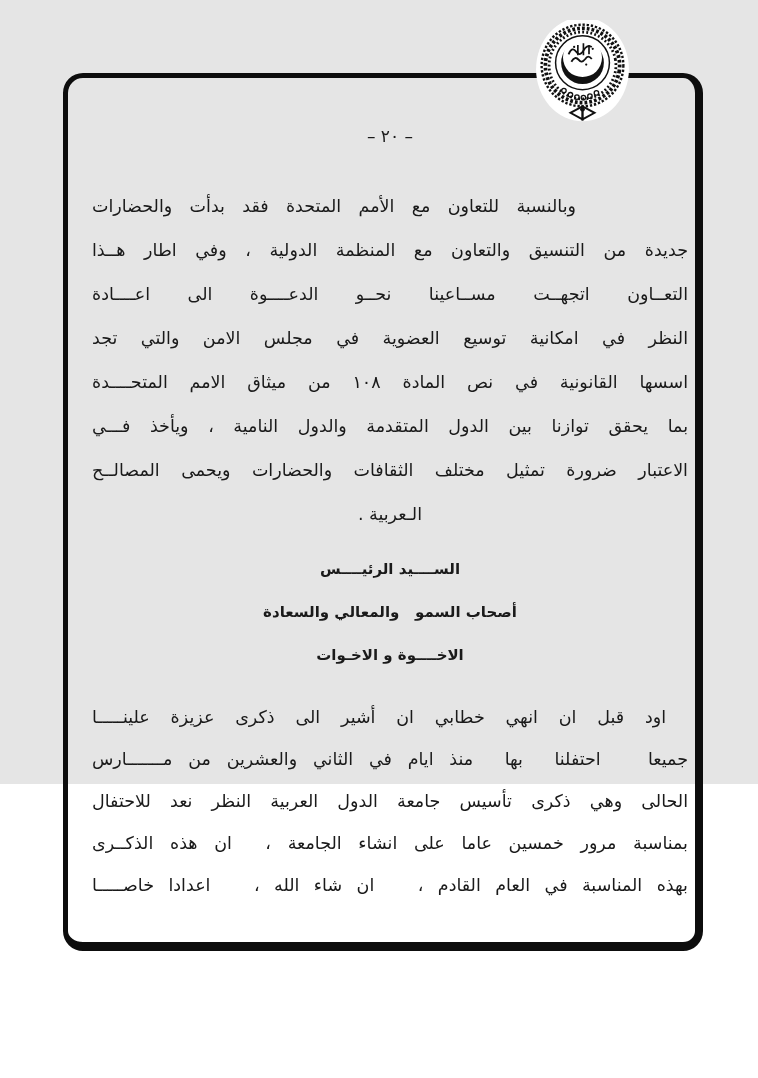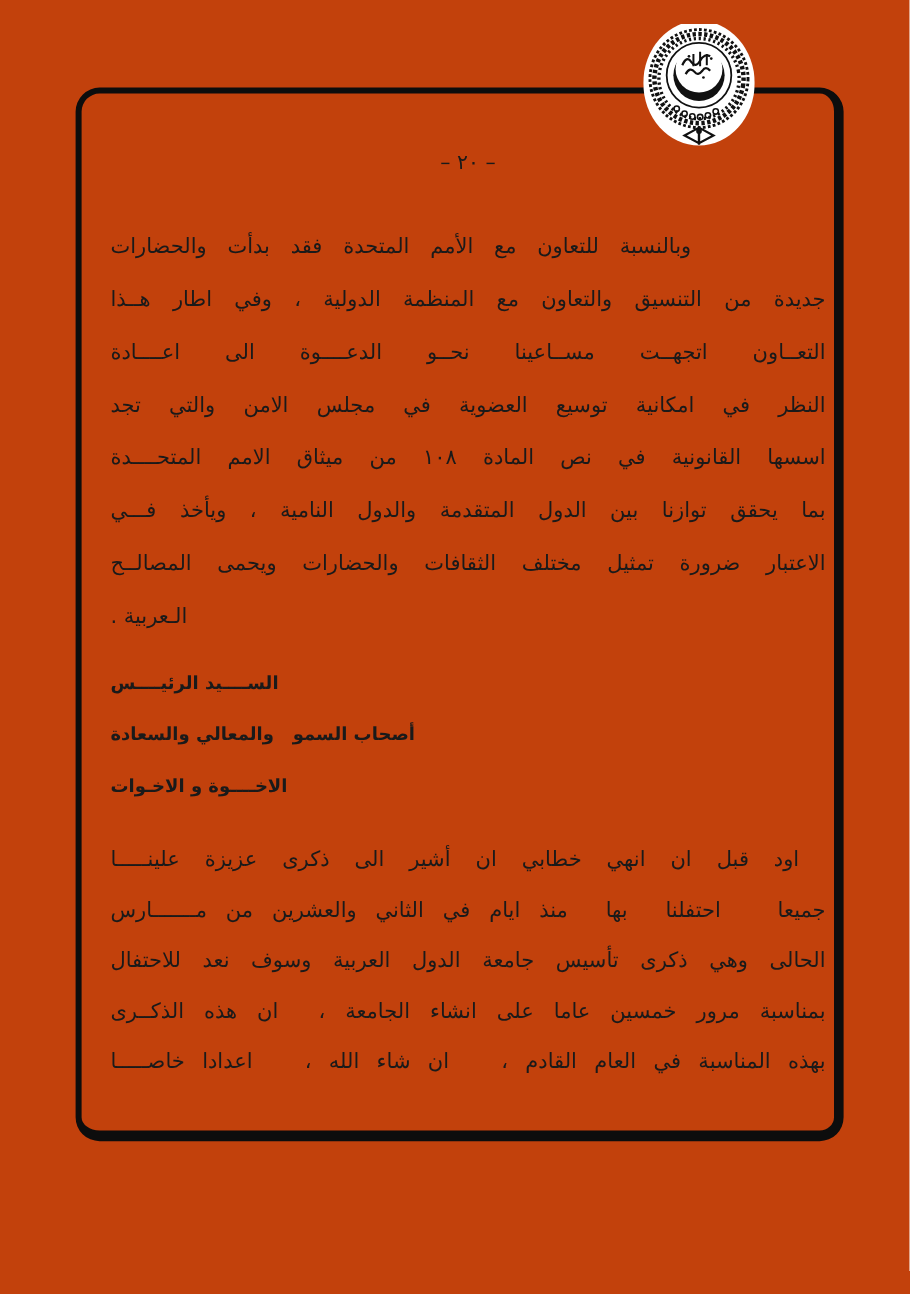--- a/index.html
+++ b/index.html
@@ -8,22 +8,22 @@
     background: #ffffff;
     width: 758px;
     height: 1078px;
     font-family: "DejaVu Sans", sans-serif;
     color: #1a1a1a;
     overflow: hidden;
   }
   .canvas {
     position: relative;
     width: 758px;
-    height: 1078px;
-    background: #c2410c;
+    height: 784px;
+    background: #e5e5e5;
   }
   
   .sheet-border {
     position: absolute;
     left: 63px;
     top: 73px;
     width: 640px;
     height: 878px;
     box-sizing: border-box;
     border: 5px solid #0d0d0d;
@@ -56,21 +56,21 @@
     left: 92px;
     width: 596px;
     direction: rtl;
     font-size: 17.5px;
     line-height: 44px;
     z-index: 2;
   }
   #p1 { top: 184px; }
   #salutations { top: 548px; line-height: 43px; font-weight: bold; font-size: 15px; }
   #p2 { top: 696px; line-height: 42px; }
-  .line { text-align: left; white-space: normal; }
+  .line { text-align: center; white-space: normal; }
   .just { text-align: justify; text-align-last: justify; }
   .indent-lg { padding-right: 112px; }
   .indent-sm { padding-right: 22px; }
 </style>
 </head>
 <body>
 
 <div class="canvas">
 
   <div class="sheet-border"></div>
@@ -121,18 +121,18 @@
 
   <div id="salutations" class="textblock">
     <div class="line">الســــيد الرئيــــس</div>
     <div class="line">أصحاب السمو &nbsp; والمعالي والسعادة</div>
     <div class="line">الاخــــوة و الاخـوات</div>
   </div>
 
   <div id="p2" class="textblock">
     <div class="line just indent-sm">اود قبل ان انهي خطابي ان أشير الى ذكرى عزيزة علينـــــا</div>
     <div class="line just">جميعا &nbsp; احتفلنا &nbsp;بها &nbsp;منذ ايام في الثاني والعشرين من مـــــــارس</div>
-    <div class="line just">الحالى وهي ذكرى تأسيس جامعة الدول العربية وسوف نعد للاحتفال</div>
+    <div class="line just">الحالى وهي ذكرى تأسيس جامعة الدول العربية النظر نعد للاحتفال</div>
     <div class="line just">بمناسبة مرور خمسين عاما على انشاء الجامعة ، &nbsp;ان هذه الذكــرى</div>
     <div class="line just">بهذه المناسبة في العام القادم ، &nbsp; ان شاء الله ، &nbsp; اعدادا خاصـــــا</div>
   </div>
 
 </div>
 
 </body></html>

